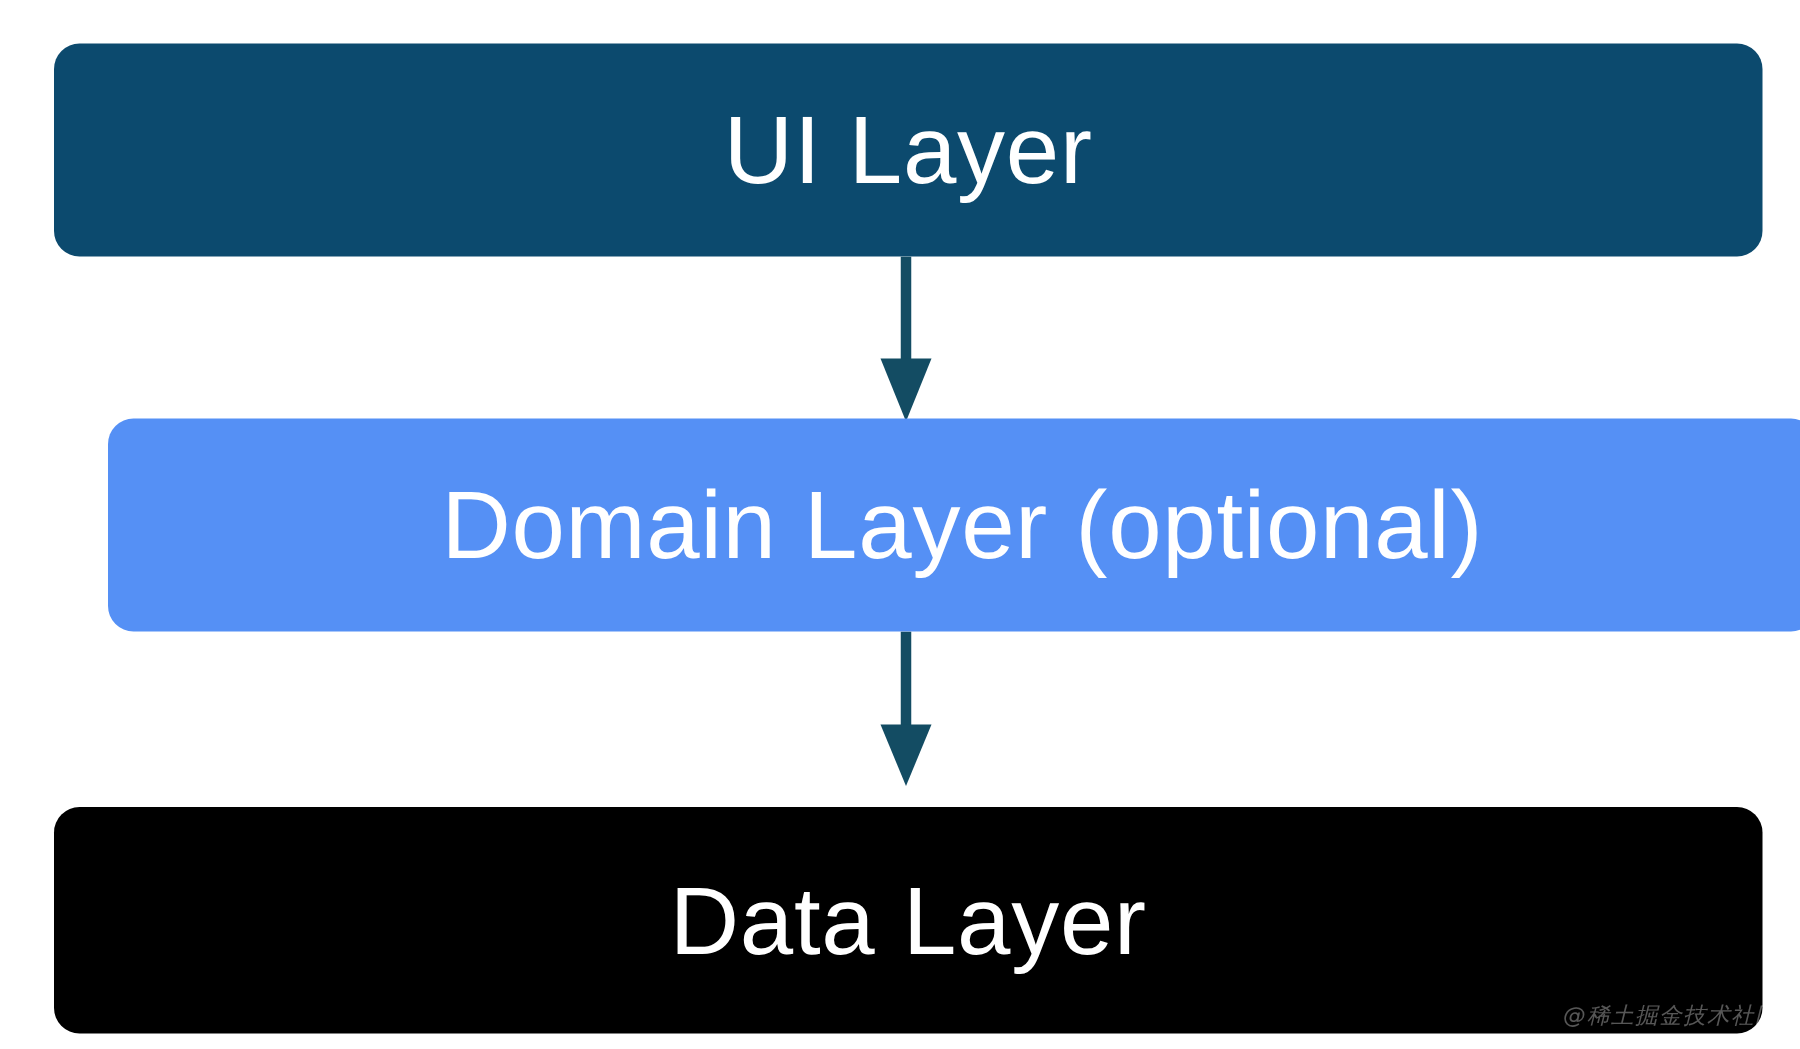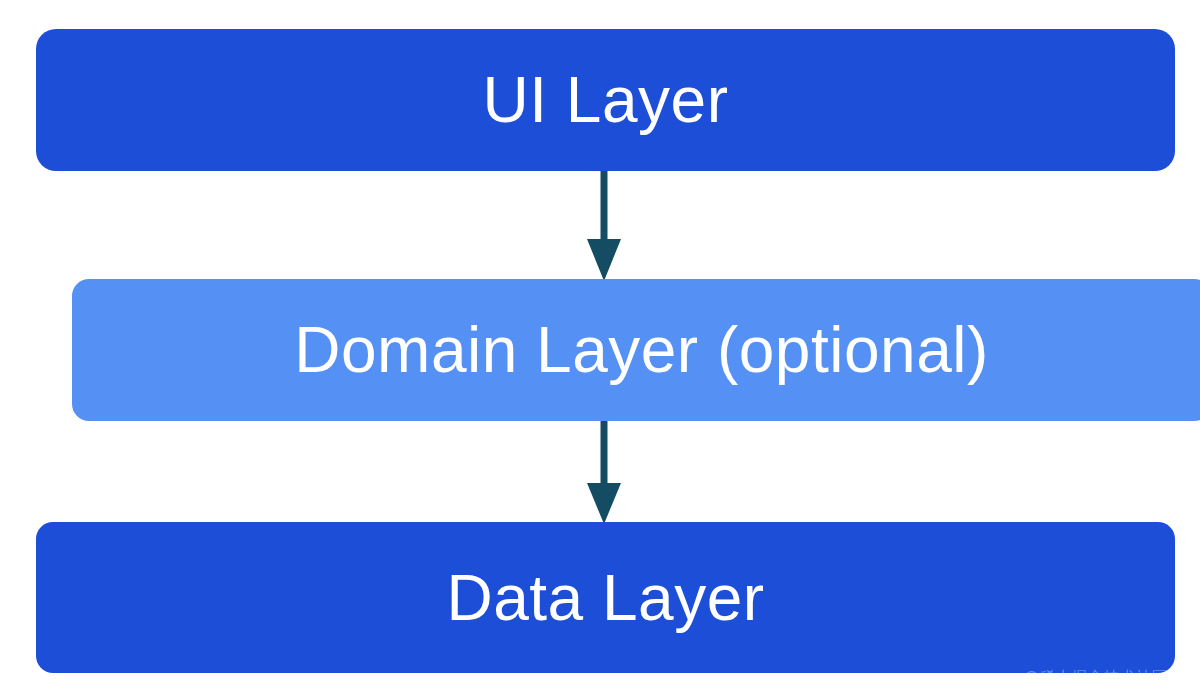--- a/index.html
+++ b/index.html
@@ -78,36 +78,37 @@
   }
   .arrow svg {
     display: block;
     width: 100%;
     height: 100%;
   }
 
   
   #watermark {
     position: absolute;
-    right: 32px;
+    right: 14px;
     bottom: 12px;
     font-family: "DejaVu Sans", sans-serif;
     font-size: 15px;
     letter-spacing: 1px;
     color: rgba(255, 255, 255, 0.34);
     white-space: nowrap;
     user-select: none;
+    font-style: italic;
   }
 </style>
 </head>
 <body>
 
 <div id="diagram">
 
-  <div class="layer-box" id="box-ui" style="background:#1d4ed8;border-radius:20px;">
+  <div class="layer-box" id="box-ui" style="background:#0c4a6e;">
     <span class="layer-label">UI Layer</span>
   </div>
 
   <div class="arrow" id="arrow-ui-to-domain">
     <svg viewBox="0 0 42 110" preserveAspectRatio="none" aria-hidden="true">
       <rect x="17.5" y="0" width="7" height="72" fill="#134c63"></rect>
       <polygon points="4,68 38,68 21,110" fill="#134c63"></polygon>
     </svg>
   </div>
 
@@ -115,19 +116,19 @@
     <span class="layer-label">Domain Layer (optional)</span>
   </div>
 
   <div class="arrow" id="arrow-domain-to-data">
     <svg viewBox="0 0 42 103" preserveAspectRatio="none" aria-hidden="true">
       <rect x="17.5" y="0" width="7" height="66" fill="#134c63"></rect>
       <polygon points="4,62 38,62 21,103" fill="#134c63"></polygon>
     </svg>
   </div>
 
-  <div class="layer-box" id="box-data" style="background:#1d4ed8;">
+  <div class="layer-box" id="box-data" style="background:#000000;margin-top:16px;">
     <span class="layer-label">Data Layer</span>
   </div>
 
   <div id="watermark">@稀土掘金技术社区</div>
 
 </div>
 
 </body></html>

